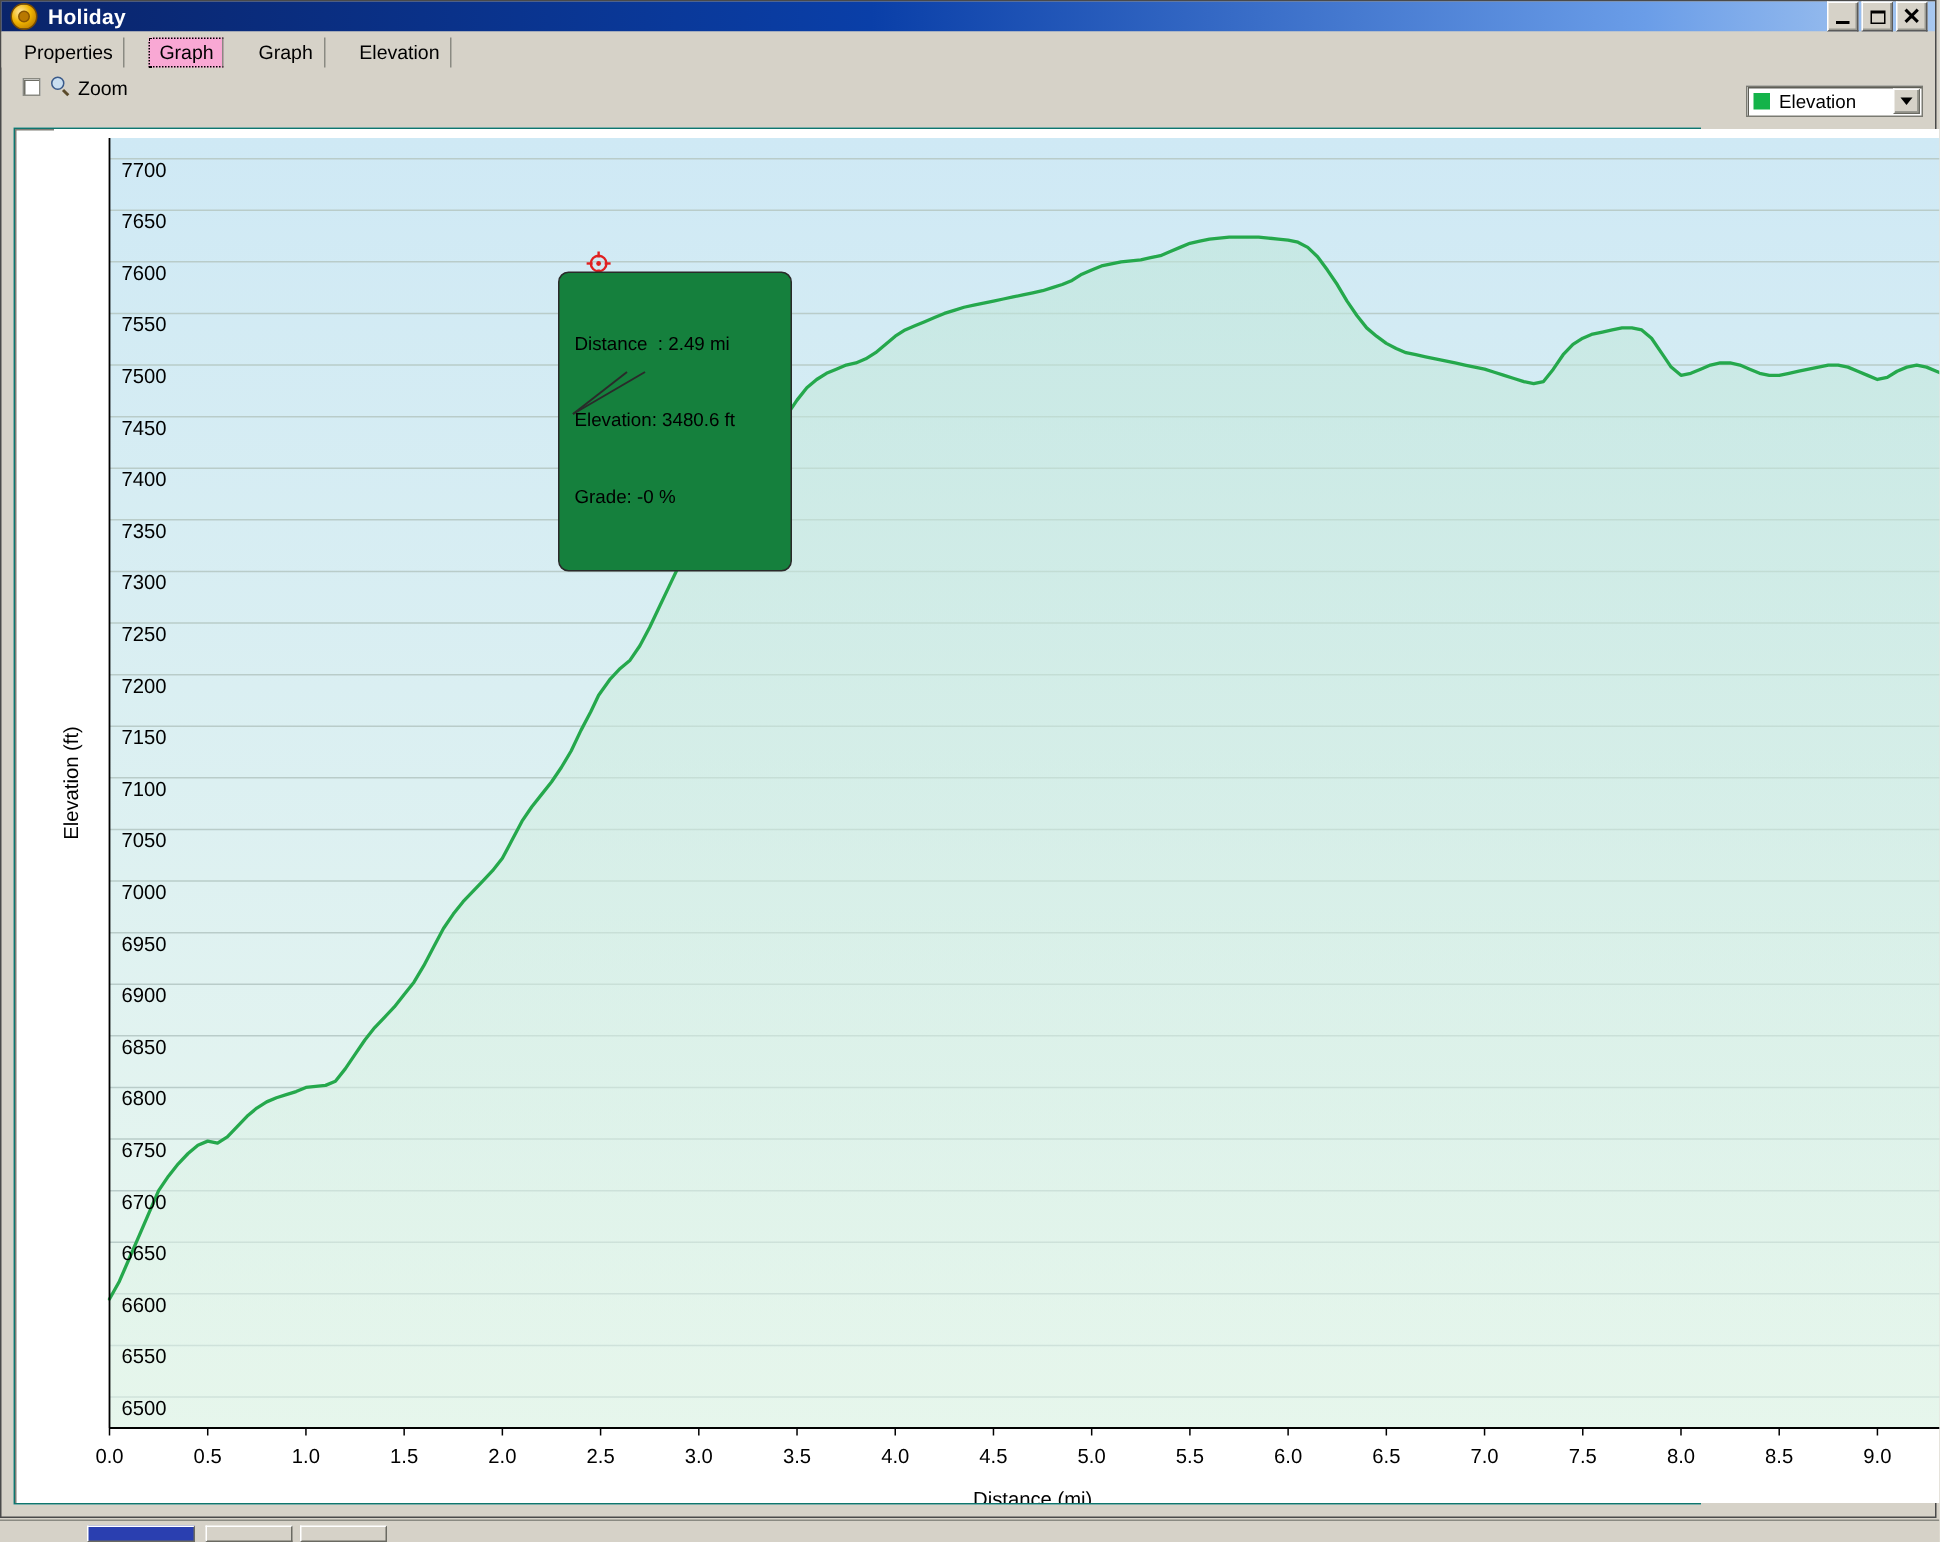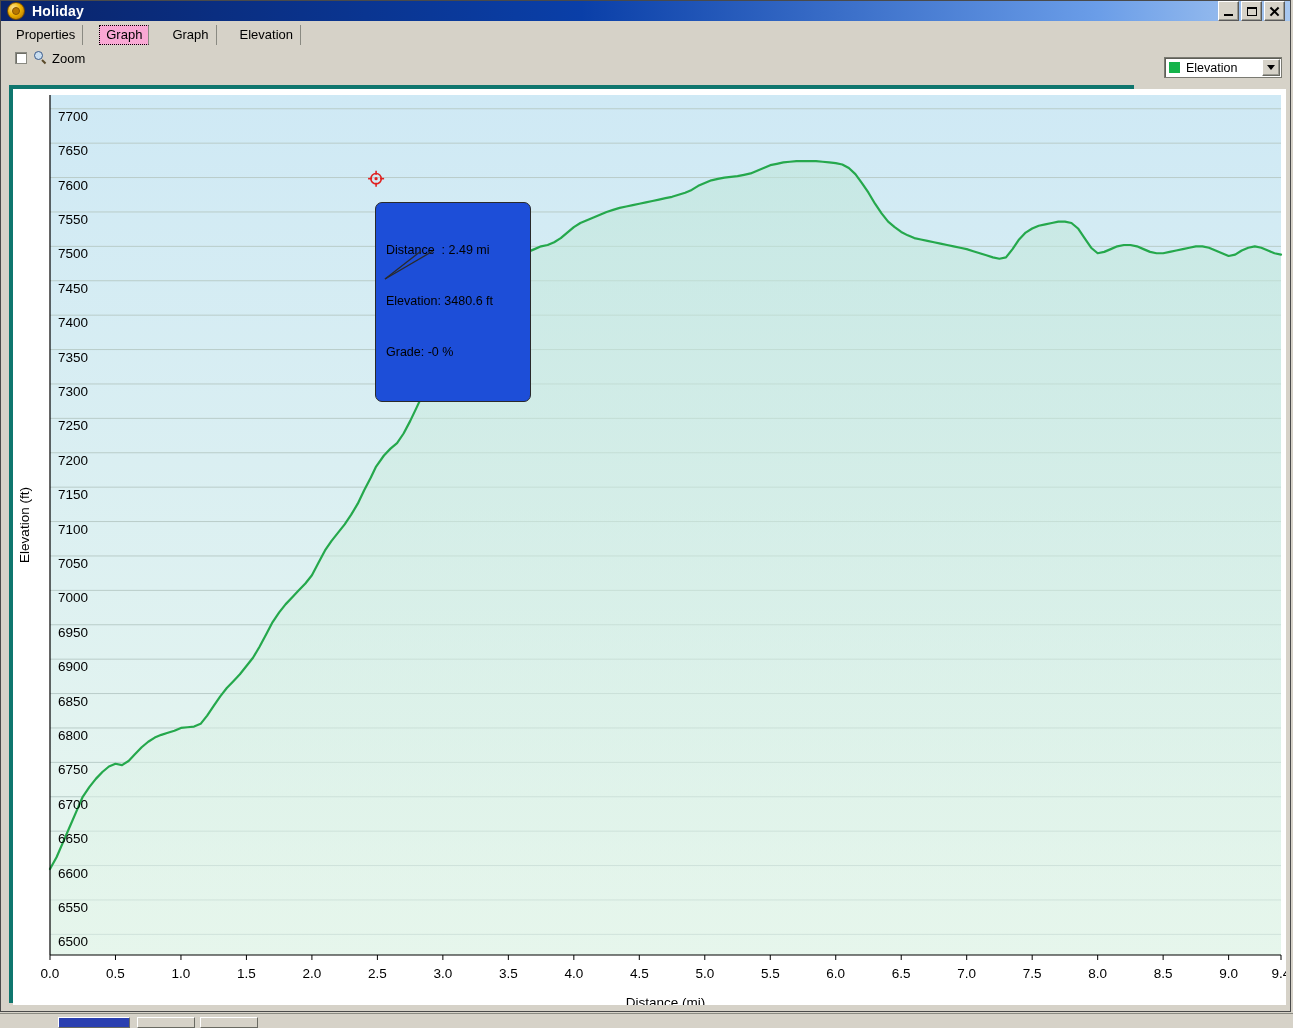--- a/index.html
+++ b/index.html
@@ -152,32 +152,33 @@
     content:""; border-left: 4px solid transparent; border-right: 4px solid transparent;
     border-top: 5px solid #000;
   }
 
   
   .chart-outer {
     position: absolute;
     left: 8px; top: 84px;
     width: 1125px; height: 918px;
     background: #fff;
-    border: 4px solid #0f766e;
+    border: 1px solid #0f766e;
     box-shadow: inset 1px 1px 0 #7e7e76;
     box-sizing: border-box;
+    padding-left: 26px;
   }
   .chart-svg { display:block; }
 
   
   .tooltip {
     position: absolute;
-    left: 362px; top: 113px;
+    left: 362px; top: 95px;
     width: 156px;
-    background: #1d4ed8;
+    background: #15803d;
     border: 1px solid #2a2a2a;
     border-radius: 7px;
     padding: 5px 8px 6px 10px;
     box-sizing: border-box;
     font-size: 12.5px;
     line-height: 17px;
     color: #000;
     white-space: pre;
   }
   .tooltip-tail {

